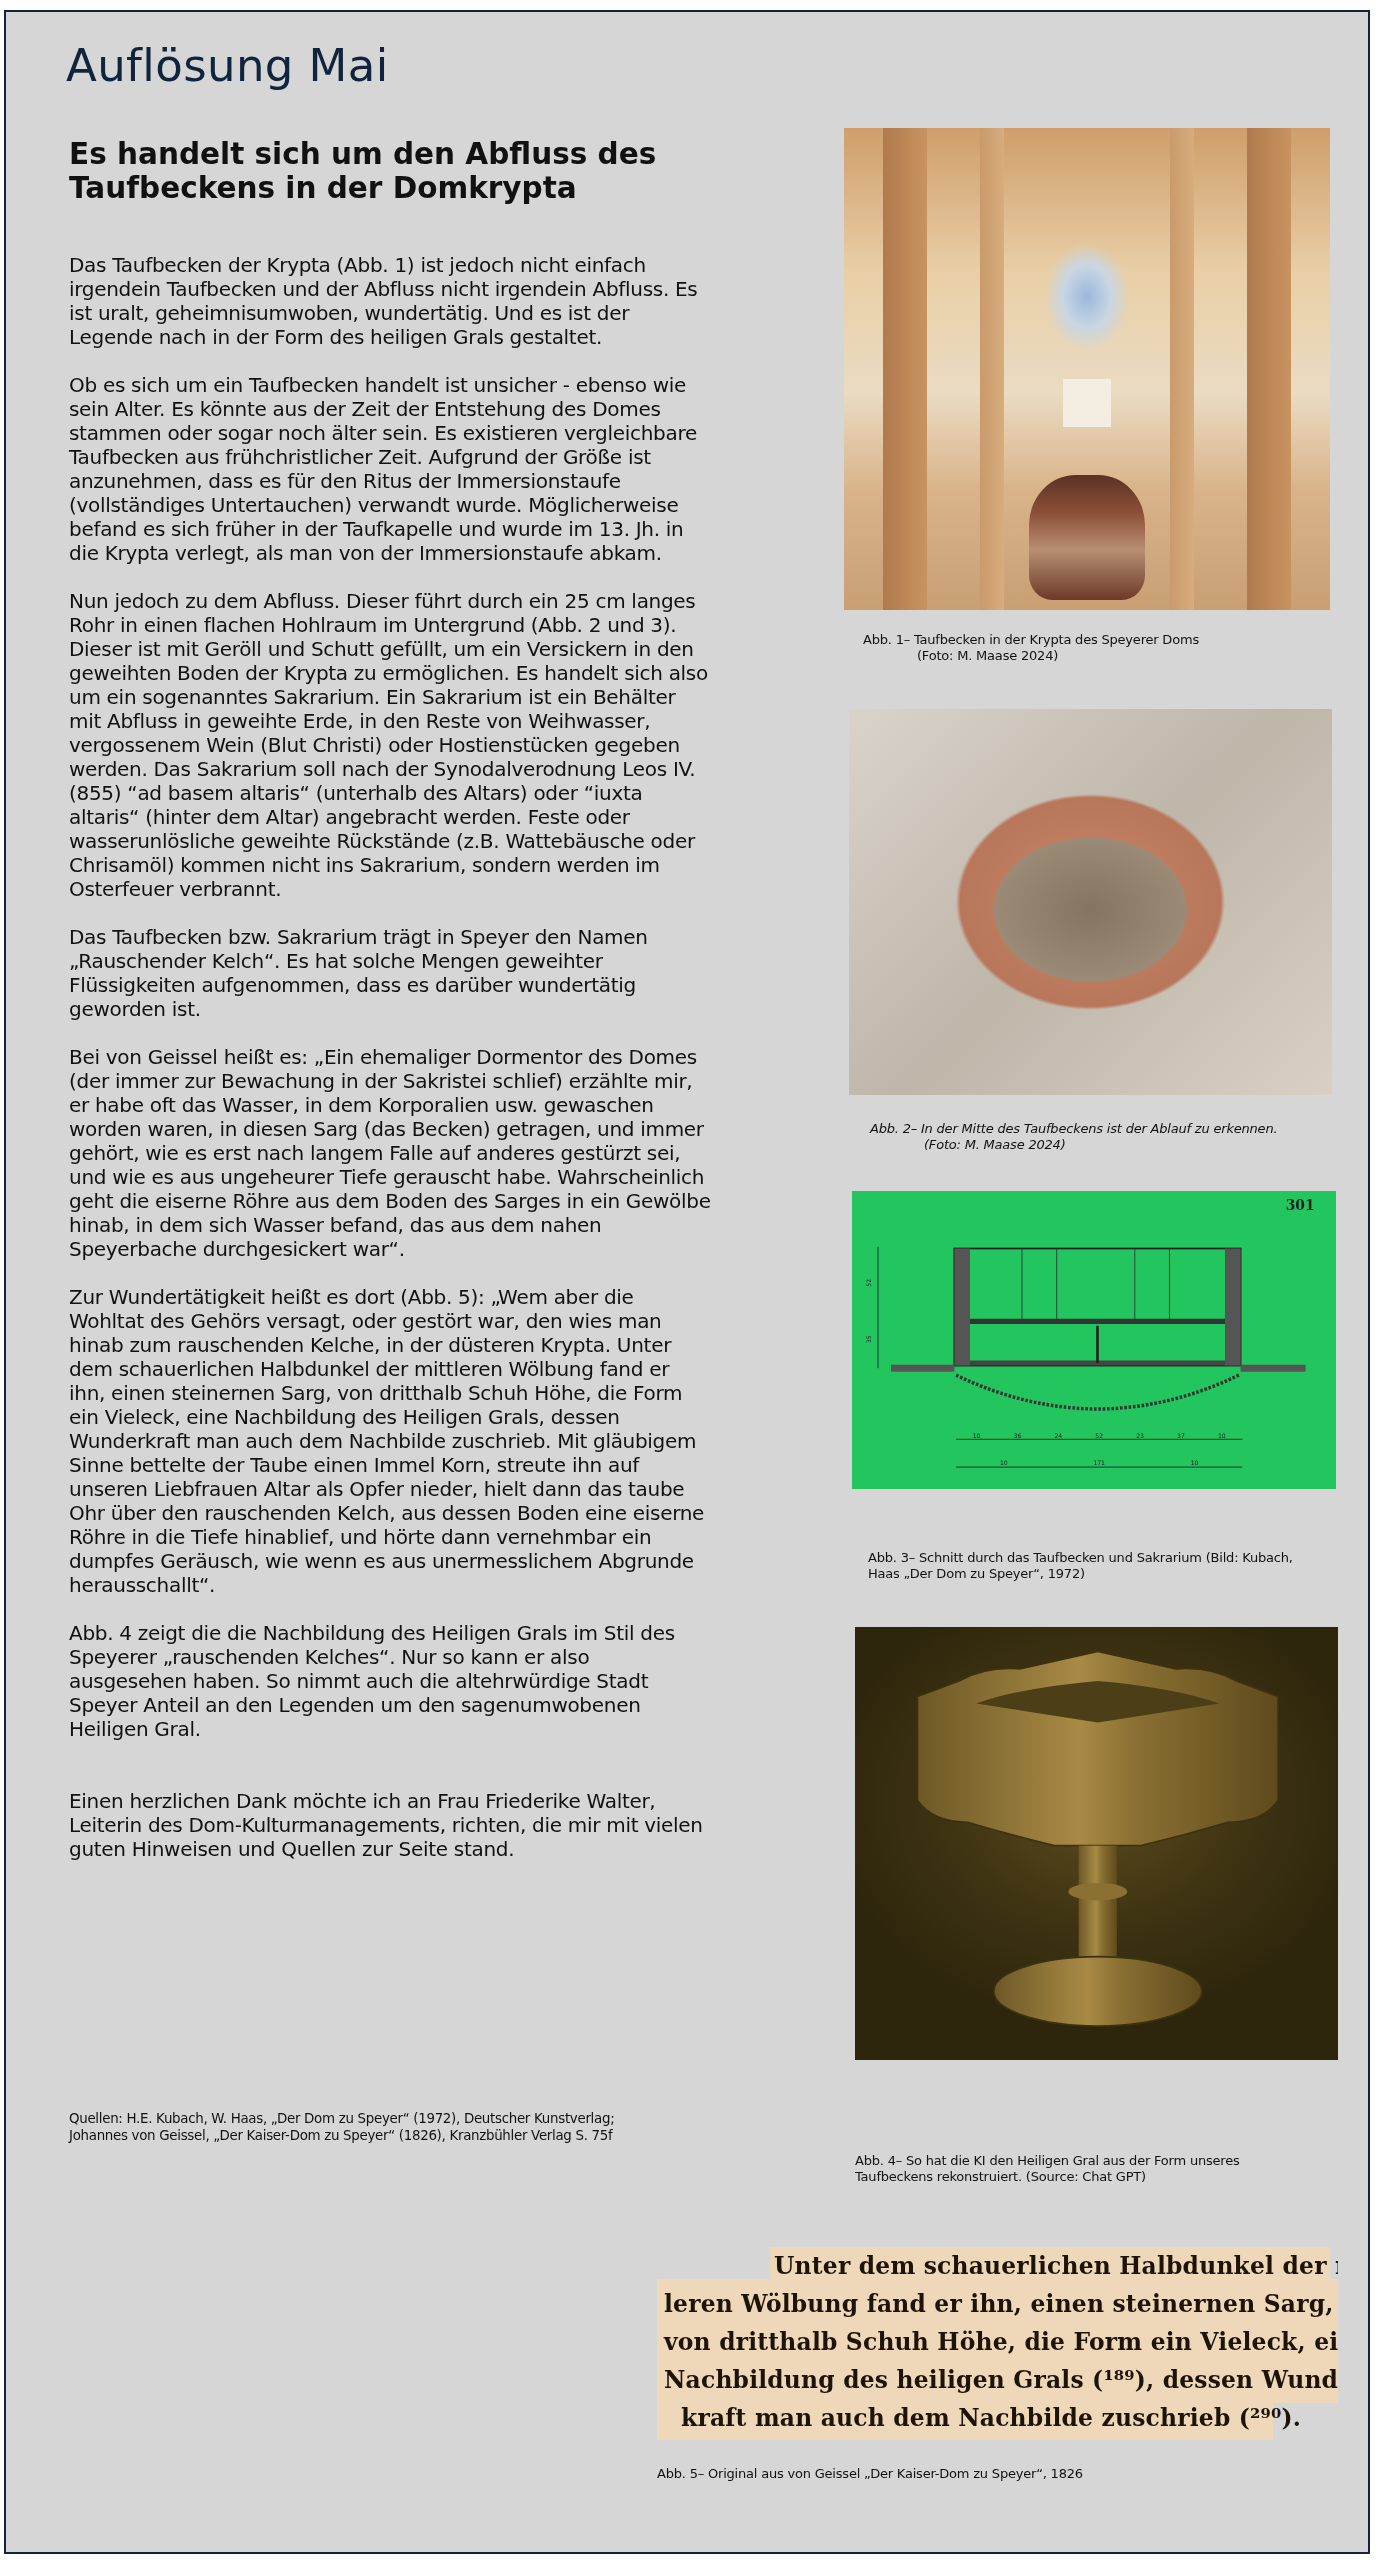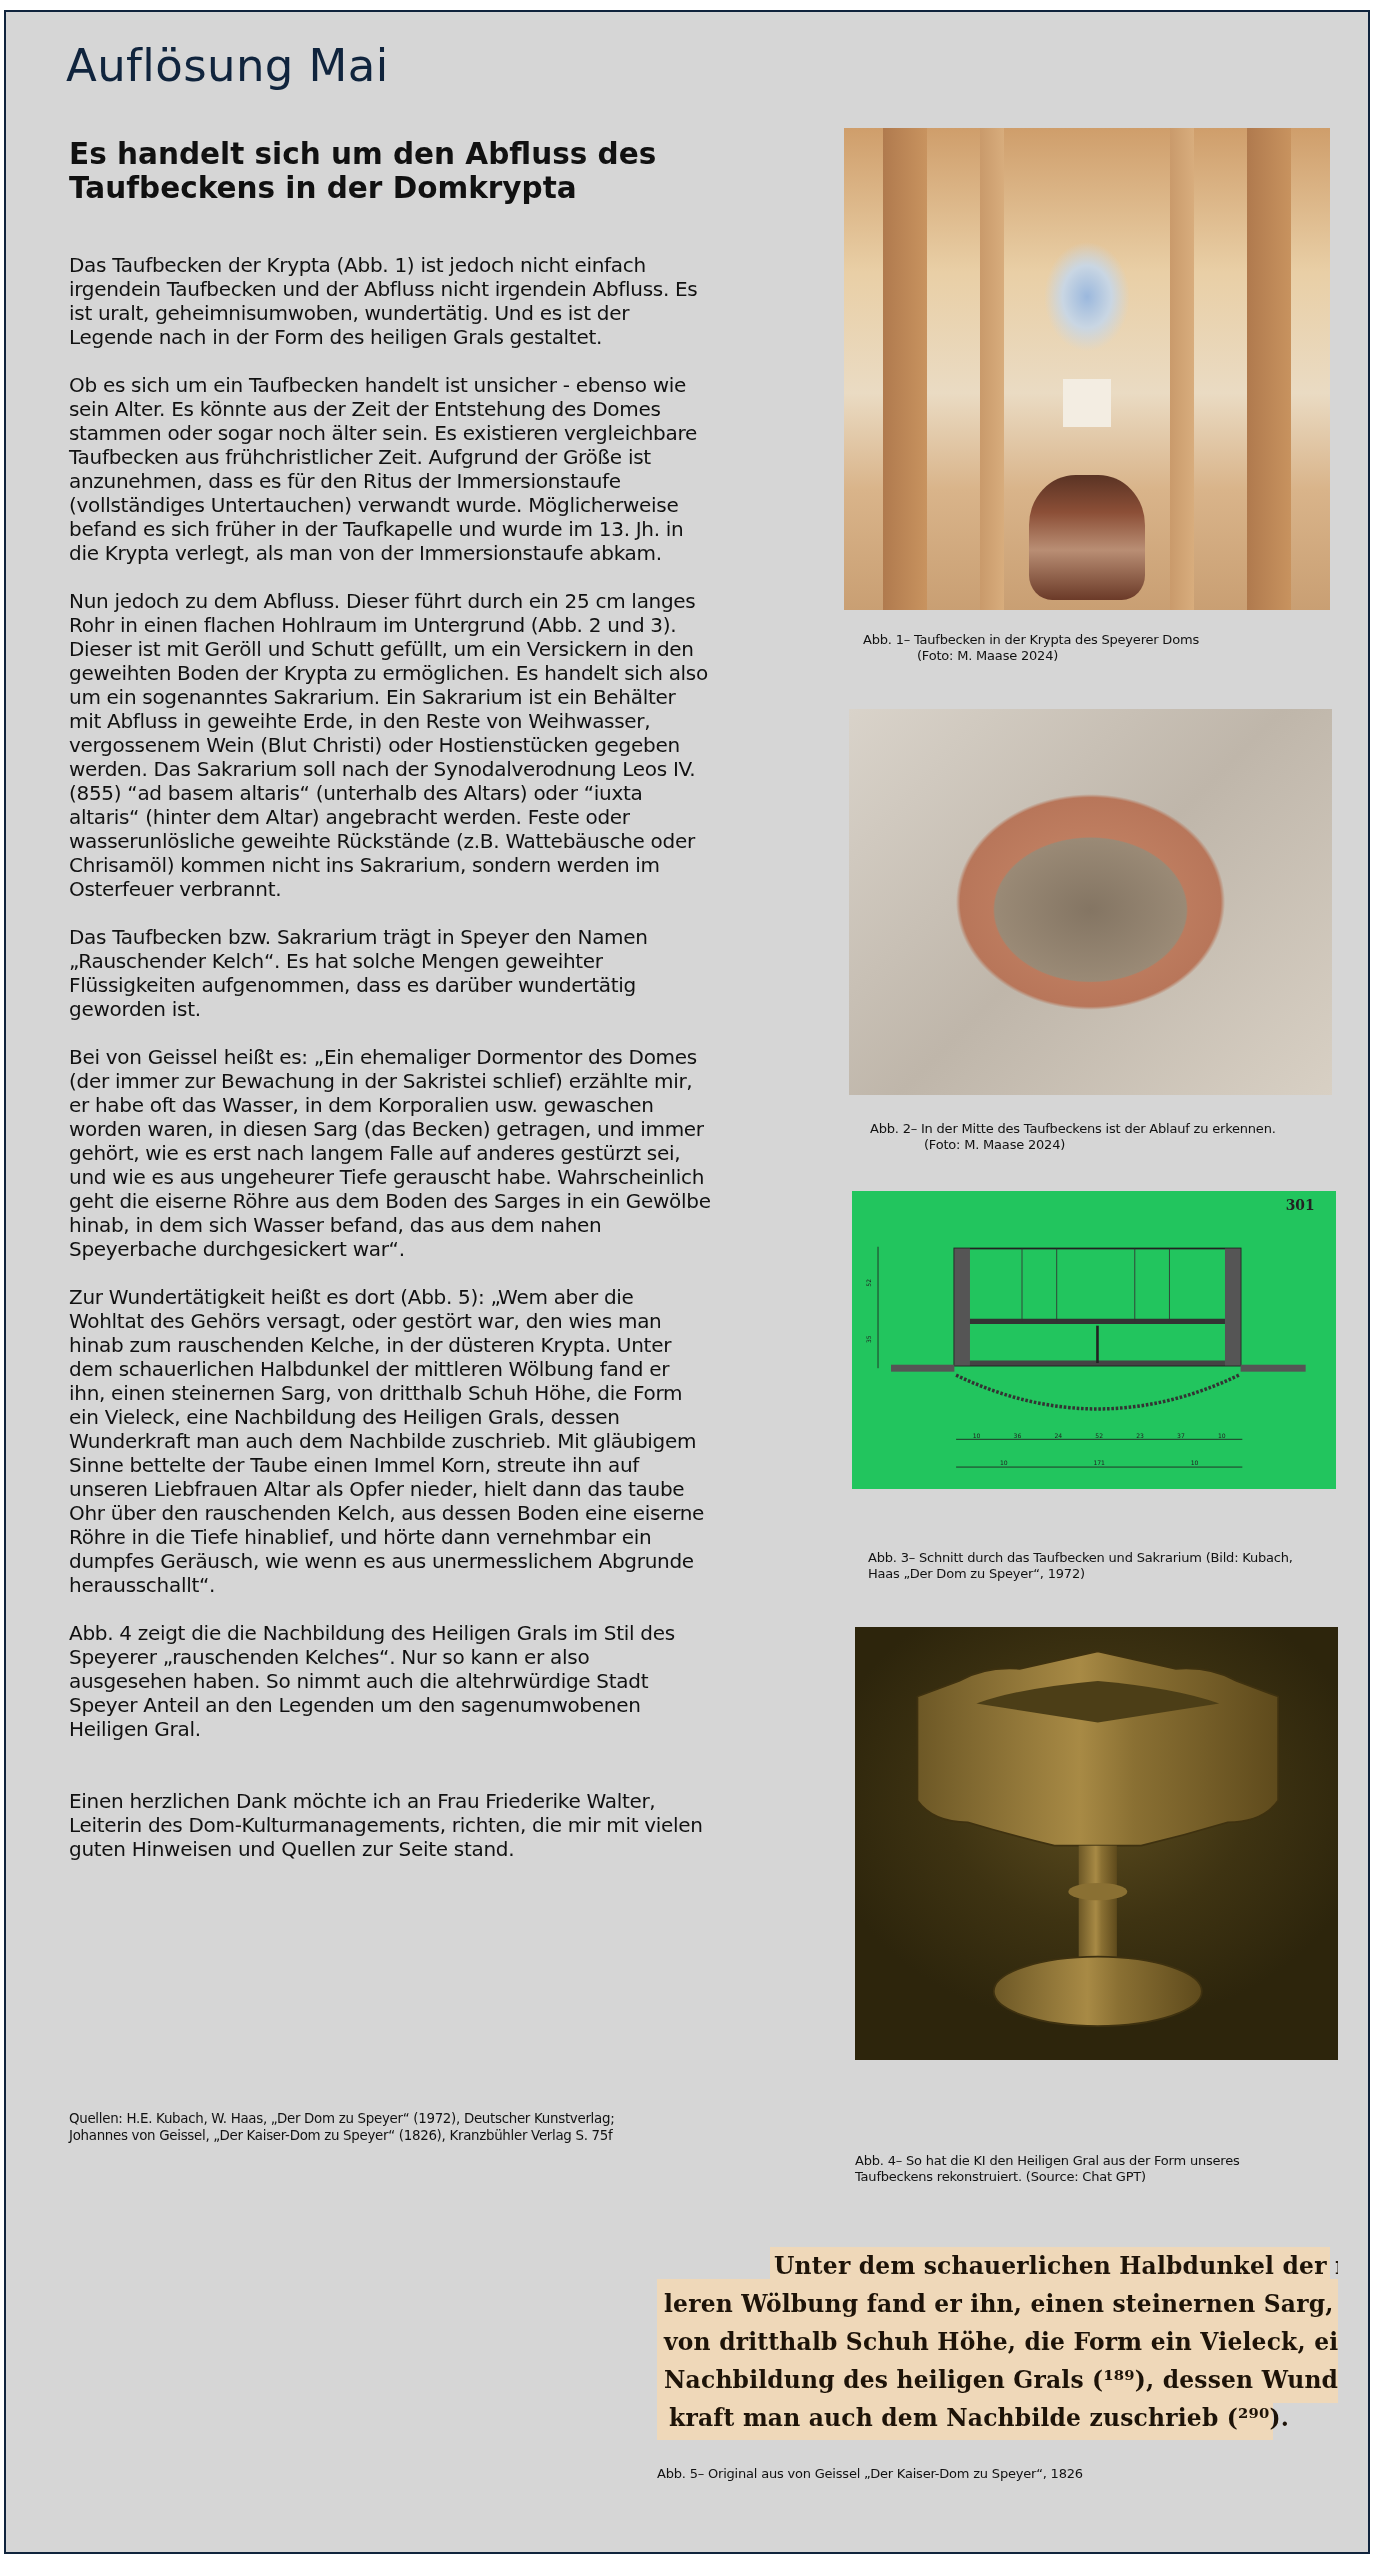--- a/index.html
+++ b/index.html
@@ -64,21 +64,21 @@
 <div class="fig img-crypt" title="Taufbecken in der Krypta">
   <div class="altar"></div>
   <div class="font-basin"></div>
 </div>
 <div class="caption" style="left:863px; top:632px;">
   <span>Abb. 1– Taufbecken in der Krypta des Speyerer Doms</span>
   <span class="indent">(Foto: M. Maase 2024)</span>
 </div>
 
 <div class="fig img-basin" title="Taufbecken von oben"></div>
-<div class="caption" style="left:870px; top:1121px;">
+<div class="caption" style="left:870px; top:1121px;font-style:italic;">
   <span>Abb. 2– In der Mitte des Taufbeckens ist der Ablauf zu erkennen.</span>
   <span class="indent">(Foto: M. Maase 2024)</span>
 </div>
 
 <div class="fig img-section" title="Schnittzeichnung">
   <svg viewBox="0 0 558 343">
     <text x="500" y="22" font-family="DejaVu Serif, serif" font-size="16" font-weight="bold" fill="#222">301</text>
 
     <rect x="118" y="66" width="330" height="135" fill="none" stroke="#222" stroke-width="2"></rect>
     <rect x="118" y="66" width="18" height="135" fill="#555"></rect>
@@ -143,19 +143,19 @@
 
 <div class="fig img-fraktur" title="Fraktur-Textausschnitt">
   <div class="fraktur-block" style="left:113px; top:0; width:560px; height:35px;"></div>
   <div class="fraktur-block" style="left:0; top:32px; width:681px; height:124px;"></div>
   <div class="fraktur-block" style="left:0; top:154px; width:616px; height:39px;"></div>
   <div class="fraktur-text">
     <div style="padding-left:117px;">Unter dem schauerlichen Halbdunkel der mitt-</div>
     <div style="padding-left:7px;">leren Wölbung fand  er  ihn,  einen  steinernen  Sarg,</div>
     <div style="padding-left:7px;">von dritthalb Schuh Höhe, die Form ein Vieleck, eine</div>
     <div style="padding-left:7px;">Nachbildung des heiligen Grals (¹⁸⁹), dessen Wunder-</div>
-    <div style="padding-left:12px;">kraft man auch dem Nachbilde zuschrieb (²⁹⁰).</div>
+    <div style="padding-left:24px;">kraft man auch dem Nachbilde zuschrieb (²⁹⁰).</div>
   </div>
 </div>
 <div class="caption" style="left:657px; top:2466px;">
   <span>Abb. 5– Original aus von Geissel „Der Kaiser-Dom zu Speyer“, 1826</span>
 </div>
 
 
 </body></html>

